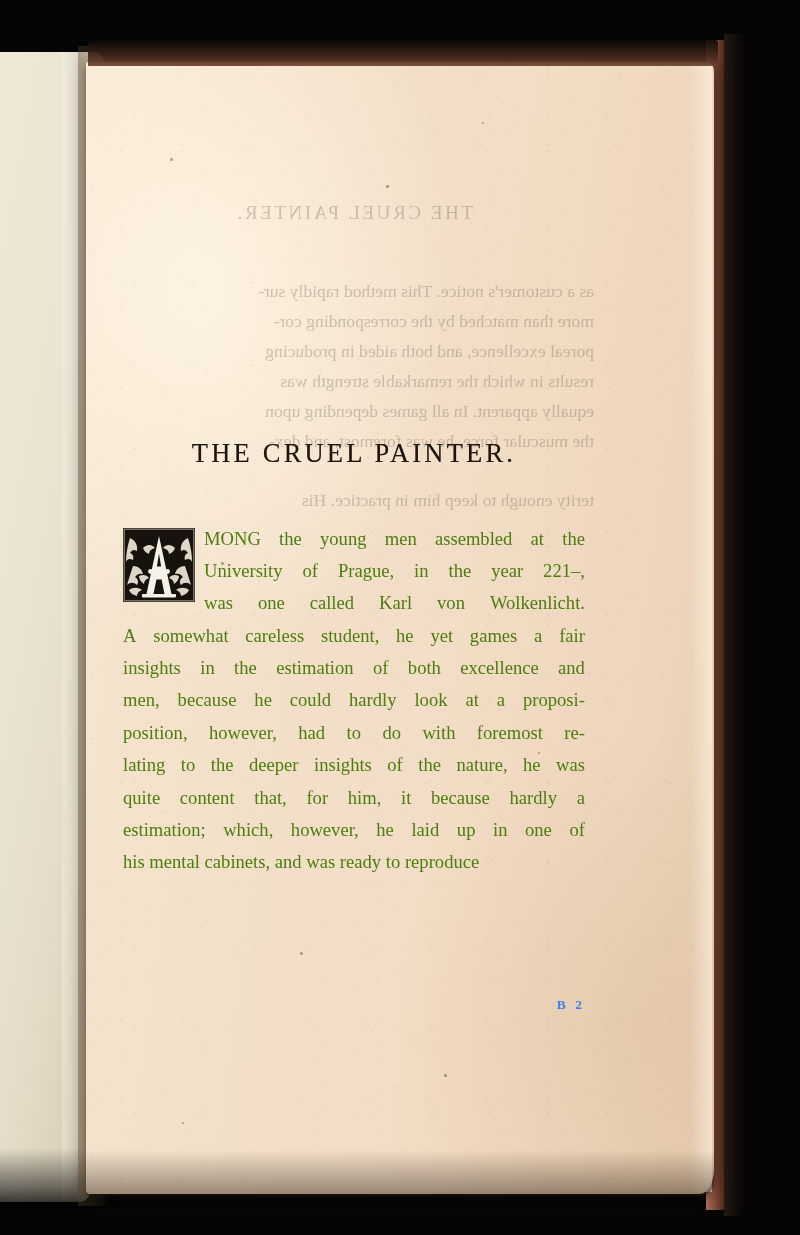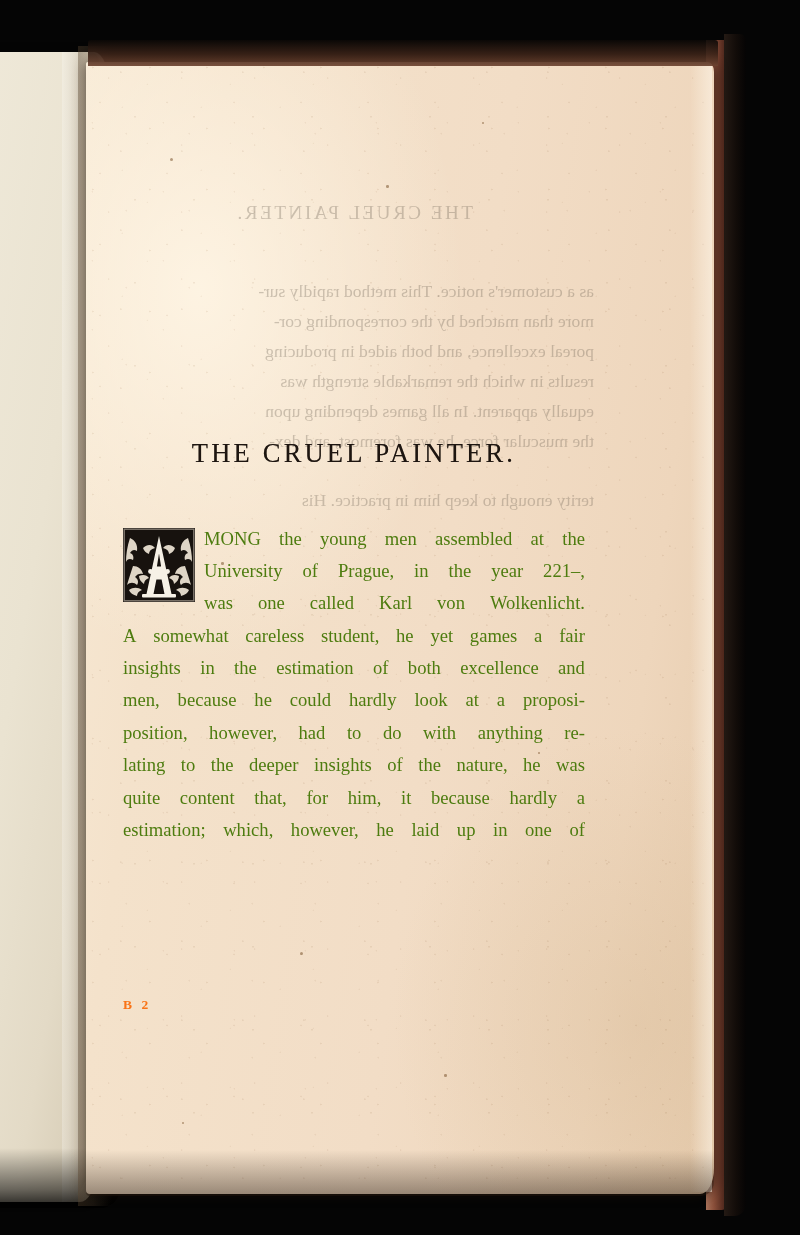--- a/index.html
+++ b/index.html
@@ -73,22 +73,22 @@
   .line span.w{display:inline-block;}
 
   
   .line.ind1,.line.ind2,.line.ind3{padding-left:81px;}
 
   
   .initial{position:absolute;left:0;top:5px;width:72px;height:74px;
            background:#17120e;overflow:hidden;}
   .initial svg{display:block;}
 
-  .signature{position:absolute;left:123px;top:997px;width:462px;text-align:left;
-             padding-right:58px;font-size:13.5px;letter-spacing:3px;color:#f97316;font-weight:bold;}
+  .signature{position:absolute;left:123px;top:997px;width:462px;text-align:right;
+             padding-right:58px;font-size:13.5px;letter-spacing:3px;color:#3b82f6;font-weight:bold;}
 
   
   .ghost{position:absolute;left:118px;width:472px;text-align:center;white-space:nowrap;
          color:rgba(96,86,74,.30);transform:scaleX(-1);pointer-events:none;}
   .ghost.head{top:202px;font-size:19px;letter-spacing:2.6px;}
   .ghost.l{font-size:17.6px;line-height:30px;text-align:left;}
 
   .edge-hl{position:absolute;left:690px;top:64px;width:22px;height:1128px;
            background:linear-gradient(90deg,rgba(255,255,255,0),rgba(255,248,236,.55));}
   .bottom-fade{position:absolute;left:86px;top:1150px;width:628px;height:46px;
@@ -225,21 +225,21 @@
           <span class="w">a</span>
           <span class="w">proposi-</span>
         </div>
       <div class="line">
           <span class="w">position,</span>
           <span class="w">however,</span>
           <span class="w">had</span>
           <span class="w">to</span>
           <span class="w">do</span>
           <span class="w">with</span>
-          <span class="w">anything</span>
+          <span class="w">foremost</span>
           <span class="w">re-</span>
         </div>
       <div class="line">
           <span class="w">lating</span>
           <span class="w">to</span>
           <span class="w">the</span>
           <span class="w">deeper</span>
           <span class="w">insights</span>
           <span class="w">of</span>
           <span class="w">the</span>
@@ -262,18 +262,21 @@
           <span class="w">estimation;</span>
           <span class="w">which,</span>
           <span class="w">however,</span>
           <span class="w">he</span>
           <span class="w">laid</span>
           <span class="w">up</span>
           <span class="w">in</span>
           <span class="w">one</span>
           <span class="w">of</span>
         </div>
+      <div class="line last">
+        <span class="w">his mental cabinets, and was ready to reproduce</span>
+      </div>
     </div>
   </div>
 
   <div class="signature">B 2</div>
 
 </div>
 
 </body></html>

